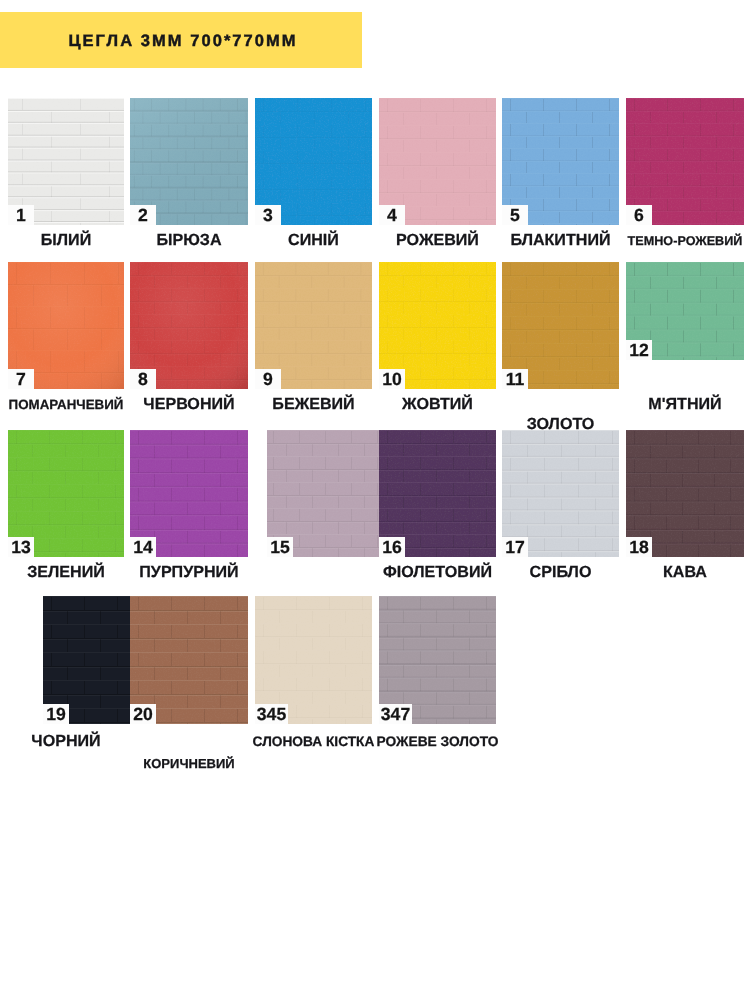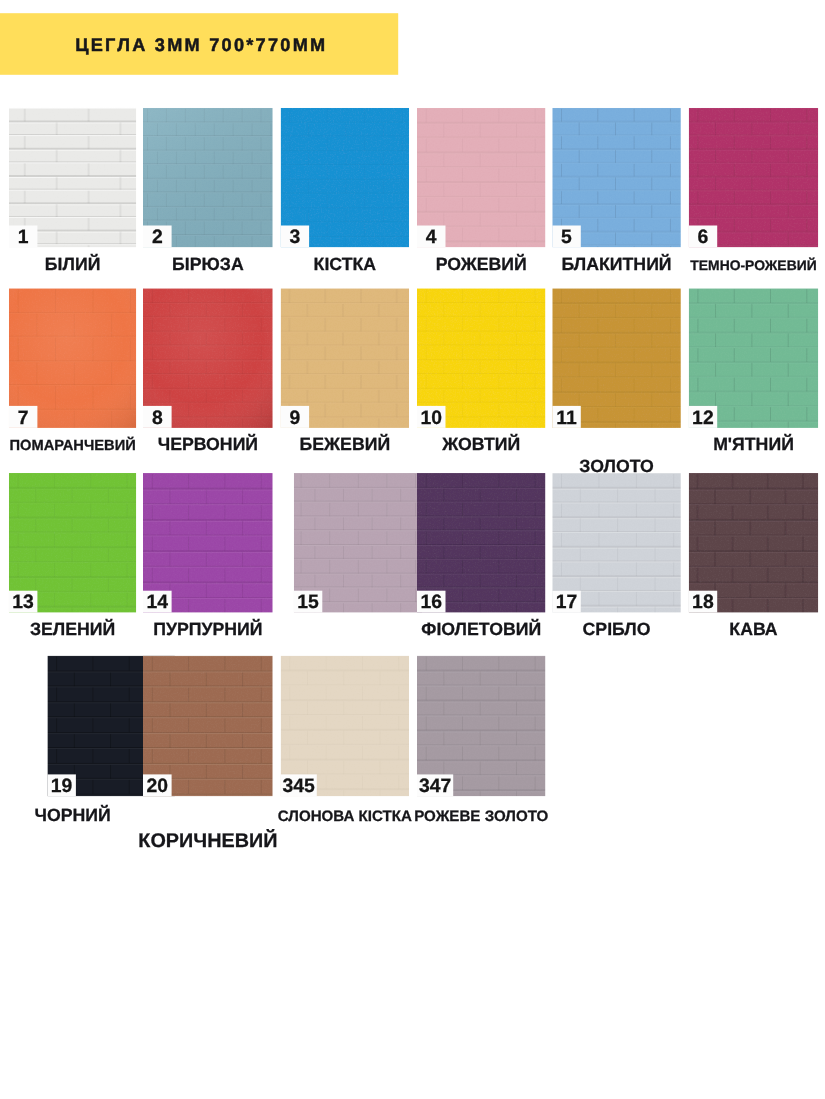--- a/index.html
+++ b/index.html
@@ -135,21 +135,21 @@
                   <path d="M8.50 0.5 V13.00" stroke="rgba(0,0,0,0.019)"></path>
                   <path d="M25.50 14.00 V26.00" stroke="rgba(0,0,0,0.019)"></path>
                 </g>
               </pattern>
             </defs>
             <rect width="117" height="127" fill="url(#bp2)" filter="url(#grain)"></rect>
           </svg>
           <div class="badge">3</div>
         </div>
       </div>
-      <div class="caption" style="left: 223.5px; top: 232px; width: 180px;"><span class="caption-text" style="font-size: 16.1px;">КІСТКА</span></div>
+      <div class="caption" style="left: 223.5px; top: 232px; width: 180px;"><span class="caption-text" style="font-size: 16.1px;">СИНІЙ</span></div>
       <div class="cell" style="left: 379px; top: 98px; width: 117px;">
         <div class="tile" style="width:117px;height:127px">
           <svg width="117" height="127" viewBox="0 0 117 127" preserveAspectRatio="none">
             <defs>
               <pattern id="bp3" width="33" height="27" patternUnits="userSpaceOnUse">
                 <rect width="33" height="27" fill="#e3aeb8"></rect>
                 <g stroke-width="1" fill="none" shape-rendering="crispEdges">
                   <path d="M0 13.50 H33" stroke="rgba(0,0,0,0.032)"></path>
                   <path d="M0 14.50 H33" stroke="rgba(255,255,255,0.018)"></path>
                   <path d="M0 27.00 H33" stroke="rgba(0,0,0,0.032)"></path>
@@ -329,21 +329,21 @@
                 </g>
               </pattern>
             </defs>
             <rect width="117" height="127" fill="url(#bp10)" filter="url(#grain)"></rect>
           </svg>
           <div class="badge">11</div>
         </div>
       </div>
       <div class="caption" style="left: 470.5px; top: 396px; width: 180px;"><span class="caption-text" style="font-size: 16.1px; margin-top: 21px;">ЗОЛОТО</span></div>
       <div class="cell" style="left: 626px; top: 262px; width: 118px;">
-        <div class="tile" style="width:118px;height:127px">
+        <div class="tile" style="width:118px;height:98px">
           <svg width="118" height="127" viewBox="0 0 118 127" preserveAspectRatio="none">
             <defs>
               <pattern id="bp11" width="33" height="26.8" patternUnits="userSpaceOnUse">
                 <rect width="33" height="26.8" fill="#72ba95"></rect>
                 <g stroke-width="1" fill="none" shape-rendering="crispEdges">
                   <path d="M0 13.40 H33" stroke="rgba(0,0,0,0.035)"></path>
                   <path d="M0 14.40 H33" stroke="rgba(255,255,255,0.030)"></path>
                   <path d="M0 26.80 H33" stroke="rgba(0,0,0,0.035)"></path>
                   <path d="M0 0.5 H33" stroke="rgba(255,255,255,0.030)"></path>
                   <path d="M8.25 0.5 V13.40" stroke="rgba(0,0,0,0.100)"></path>
@@ -524,21 +524,21 @@
                   <path d="M8.25 0.5 V14.00" stroke="rgba(0,0,0,0.089)"></path>
                   <path d="M24.75 15.00 V28.00" stroke="rgba(0,0,0,0.089)"></path>
                 </g>
               </pattern>
             </defs>
             <rect width="118" height="128" fill="url(#bp19)" filter="url(#grain)"></rect>
           </svg>
           <div class="badge">20</div>
         </div>
       </div>
-      <div class="caption" style="left: 99px; top: 733px; width: 180px;"><span class="caption-text" style="font-size: 18px; margin-top: 24px;">КОРИЧНЕВИЙ</span></div>
+      <div class="caption" style="left: 99px; top: 733px; width: 180px;"><span class="caption-text" style="font-size: 13px; margin-top: 24px;">КОРИЧНЕВИЙ</span></div>
       <div class="cell" style="left: 255px; top: 596px; width: 105px;">
         <div class="tile" style="width:117px;height:128px">
           <svg width="117" height="128" viewBox="0 0 117 128" preserveAspectRatio="none">
             <defs>
               <pattern id="bp20" width="33" height="27" patternUnits="userSpaceOnUse">
                 <rect width="33" height="27" fill="#e4d7c3"></rect>
                 <g stroke-width="1" fill="none" shape-rendering="crispEdges">
                   <path d="M0 13.50 H33" stroke="rgba(0,0,0,0.022)"></path>
                   <path d="M0 14.50 H33" stroke="rgba(255,255,255,0.012)"></path>
                   <path d="M0 27.00 H33" stroke="rgba(0,0,0,0.022)"></path>

